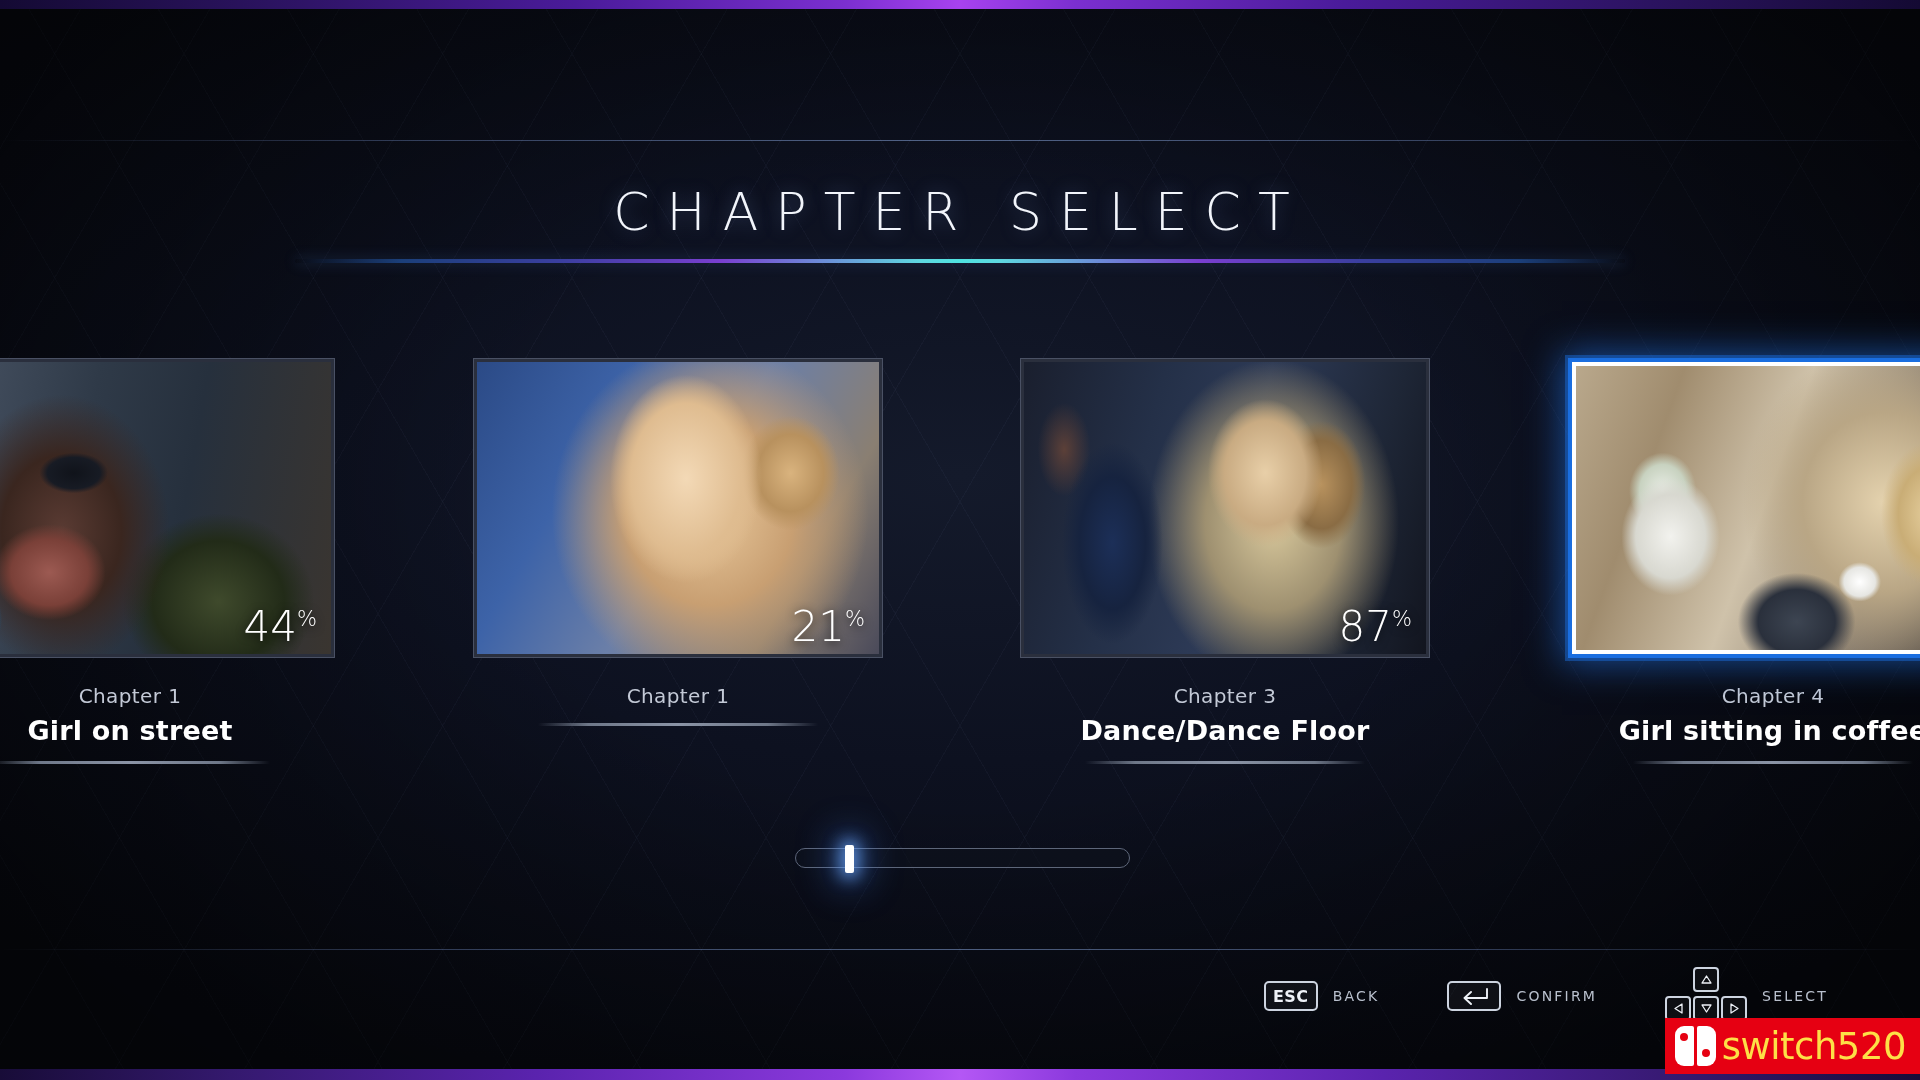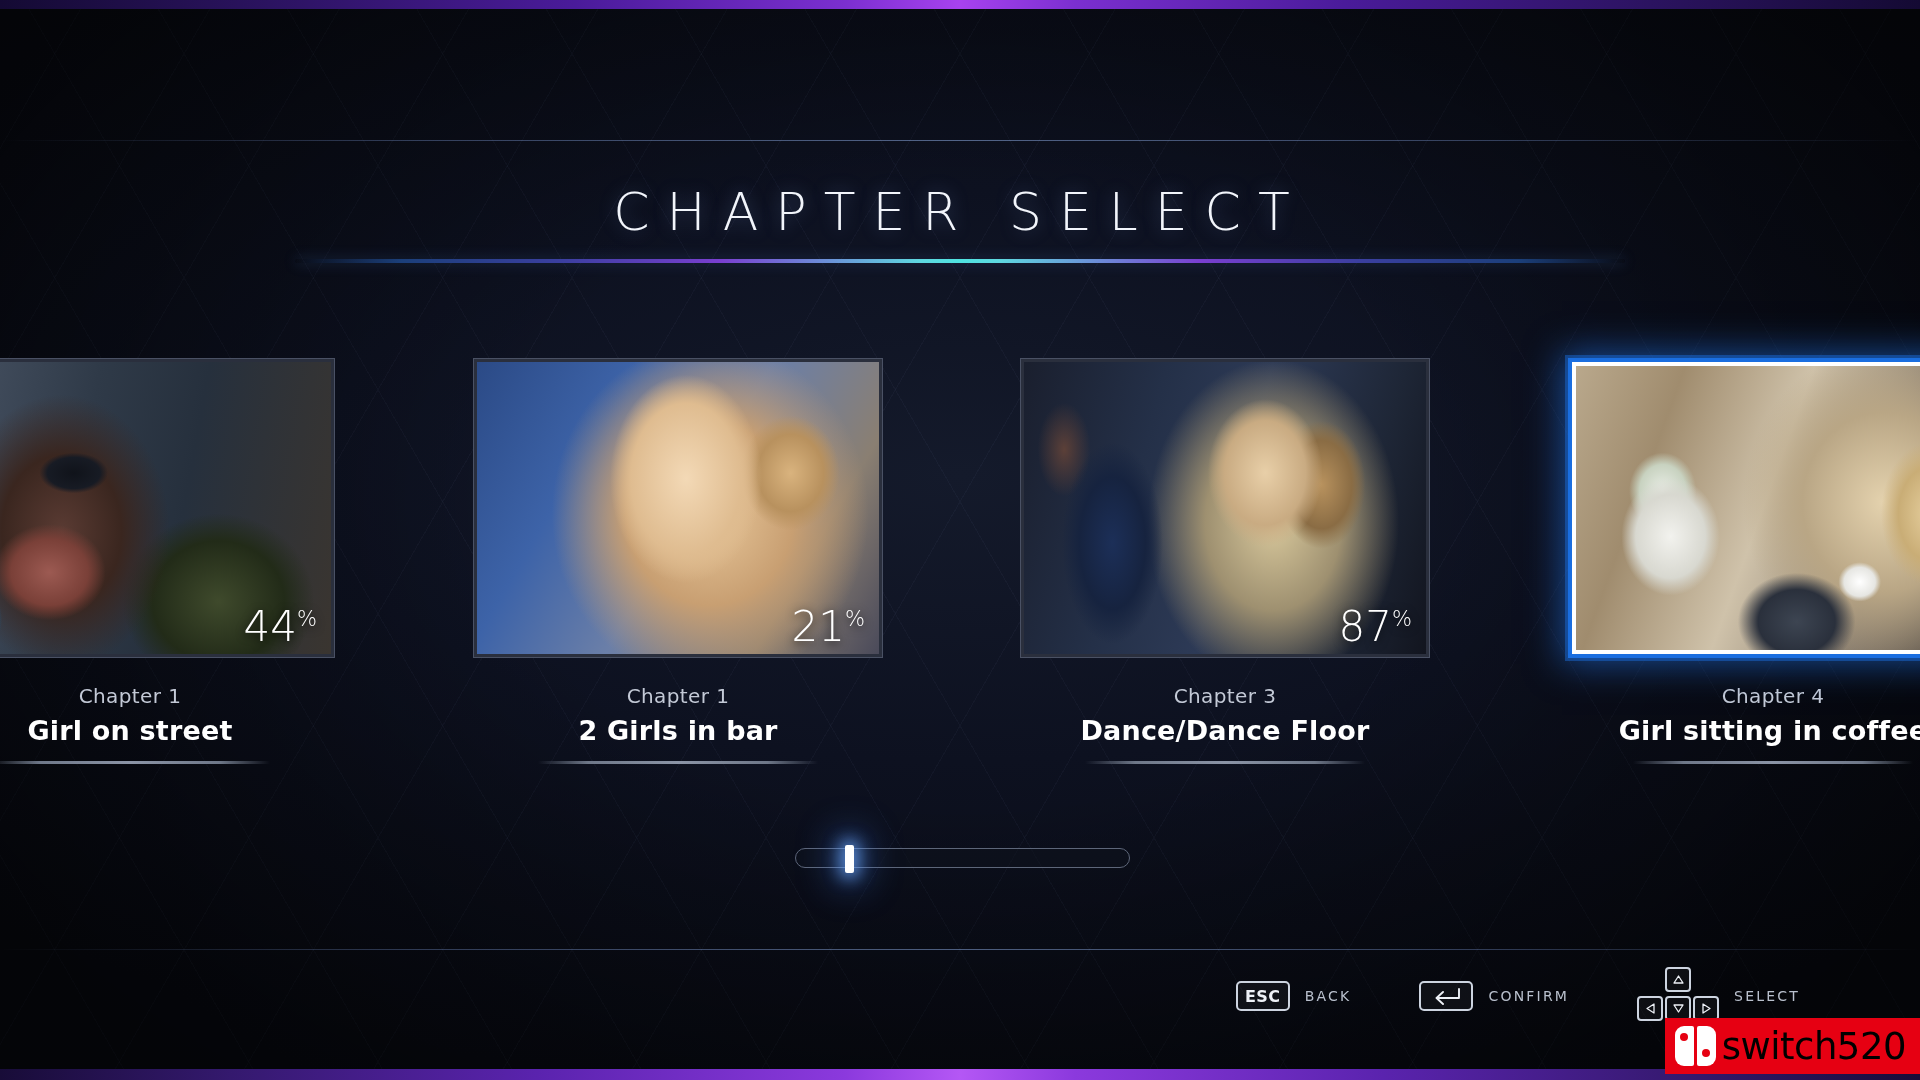--- a/index.html
+++ b/index.html
@@ -175,21 +175,21 @@
   .footer-rule {
     position:absolute; bottom:130px; left:0; width:1920px; height:1px;
     background:linear-gradient(90deg, rgba(90,110,160,0) 0%, rgba(110,135,190,.40) 22%,
       rgba(140,170,225,.52) 50%, rgba(110,135,190,.40) 78%, rgba(90,110,160,0) 100%);
     z-index:14;
   }
   .hints {
     position:absolute; bottom:55px; left:0; width:1920px;
     display:flex; justify-content:flex-end; align-items:center;
     gap:68px;
-    padding-right:120px;
+    padding-right:92px;
     z-index:16;
   }
   .hint { display:flex; align-items:center; gap:15px; }
   .hint-label {
     font-size:14px;
     color:#b9c0cd;
     letter-spacing:2.2px;
     font-family:"DejaVu Sans", sans-serif;
     font-weight:400;
   }
@@ -238,21 +238,21 @@
   .joycon.left  { border-radius:9px 2px 2px 9px; }
   .joycon.right { border-radius:2px 9px 9px 2px; }
   .joycon .dot {
     position:absolute; left:50%; transform:translateX(-50%);
     width:8px; height:8px; border-radius:50%;
     background:#e60012;
   }
   .joycon.left .dot  { top:7px; }
   .joycon.right .dot { bottom:9px; }
   .wm-text {
-    color:#000000;
+    color:#fde047;
     font-size:37px;
     font-weight:400;
     font-family:"DejaVu Sans", sans-serif;
     letter-spacing:-.5px;
     line-height:1;
   }
 </style>
 </head>
 <body>
 
@@ -299,21 +299,20 @@
               linear-gradient(120deg, #2b4a86 0%, #3d63a8 28%, #6b7fa8 52%, #8a7f72 78%, #4a4a5a 100%);"></div>
           <div class="thumb-art" style="background:
               radial-gradient(ellipse 95px 130px at 52% 40%, #f3d9b6 0%, #dfbc90 58%, rgba(0,0,0,0) 80%),
               radial-gradient(ellipse 60px 70px at 78% 38%, #d9b37e 0%, #b8915e 55%, rgba(0,0,0,0) 82%),
               radial-gradient(ellipse 30px 16px at 48% 52%, #b5564e 0%, rgba(0,0,0,0) 75%);"></div>
           <div class="pct"><span>21</span><sup>%</sup></div>
         </div>
       </div>
       <div class="card-meta">
         <div class="chapter-num">Chapter 1</div>
-        <div class="chapter-name">2 Girls in bar</div>
         <div class="meta-underline"></div>
       </div>
     </div>
 
     <div class="card" style="left:1020px;">
       <div class="thumb-wrap">
         <div class="thumb">
           <div class="thumb-art" style="background:
               radial-gradient(ellipse 170px 220px at 62% 55%, #d8c89c 0%, #9e9070 40%, rgba(0,0,0,0) 74%),
               linear-gradient(105deg, #1a1f2e 0%, #243048 30%, #2d3a56 52%, #1e2636 80%, #12151f 100%);"></div>

